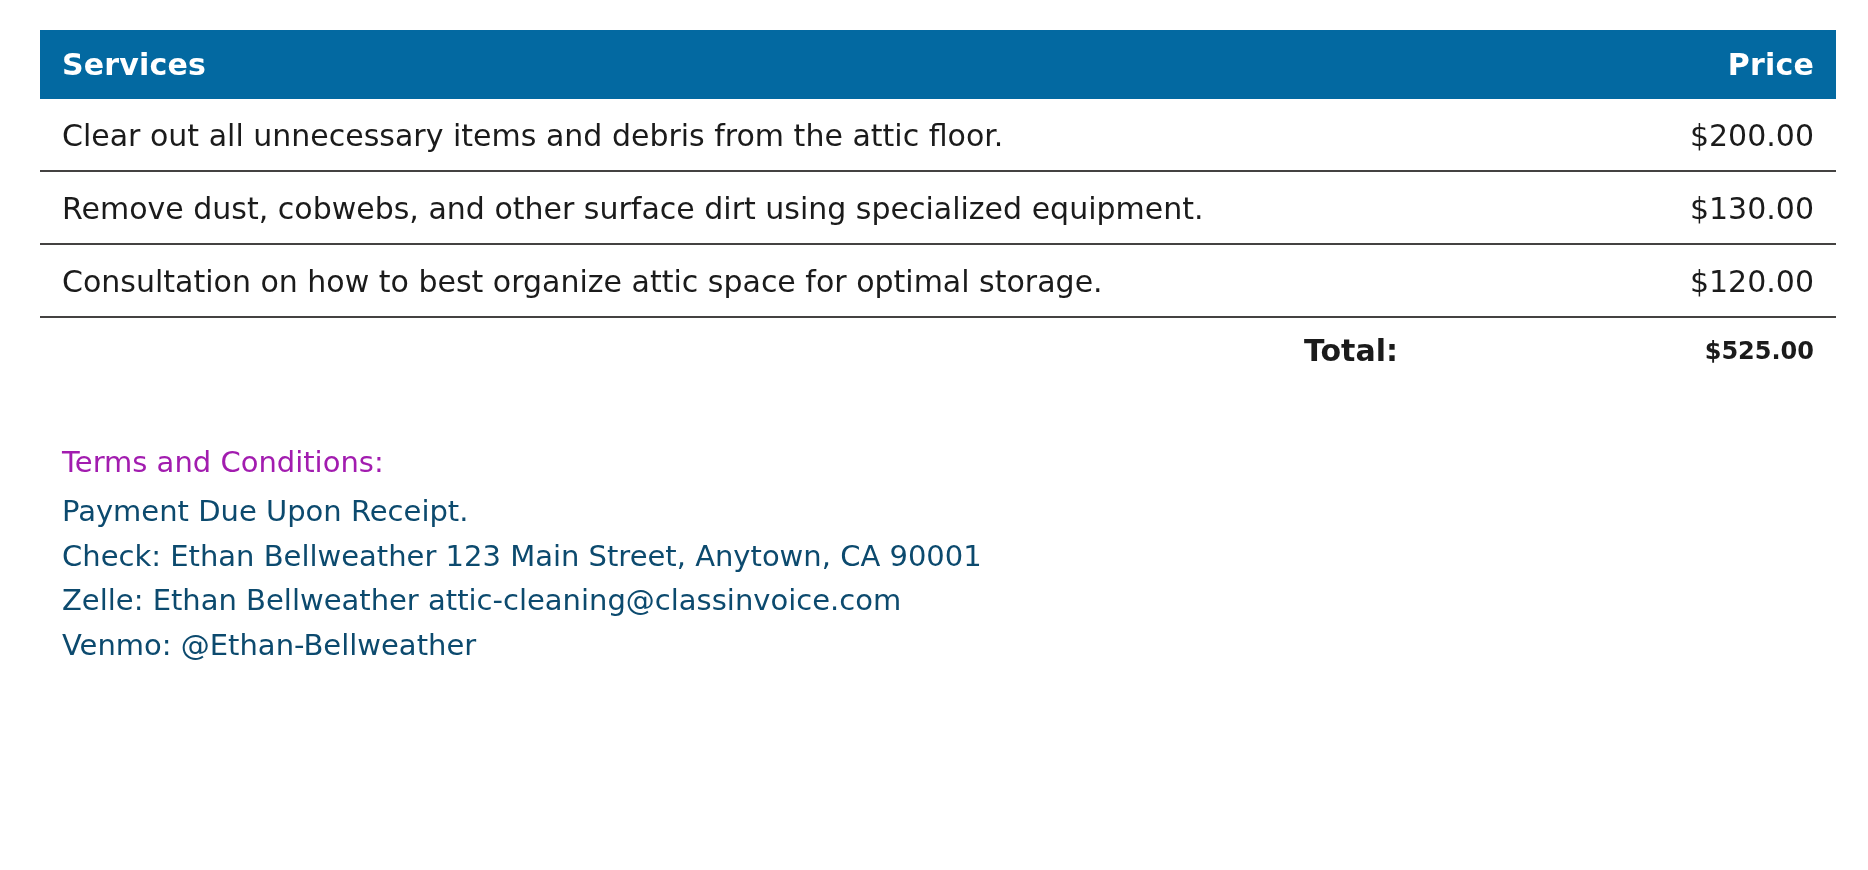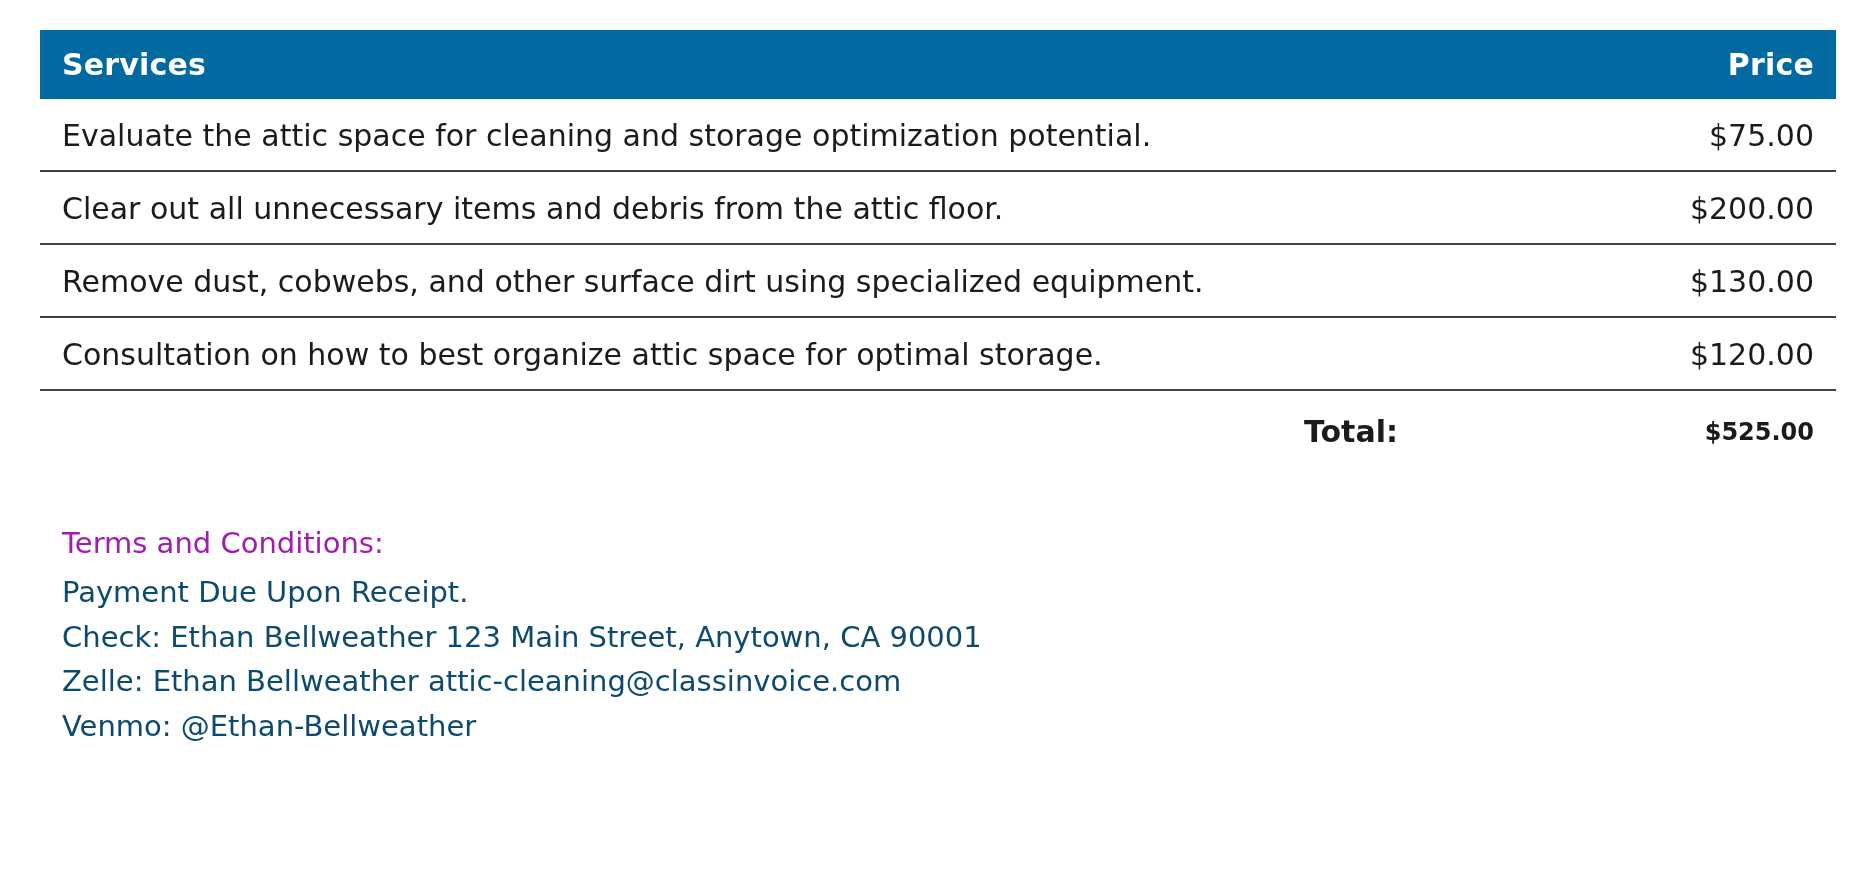--- a/index.html
+++ b/index.html
@@ -52,21 +52,21 @@
   .invoice-table tbody tr:first-child td {
     border-top: none;
   }
   .invoice-table tbody td.price-cell {
     text-align: right;
     white-space: nowrap;
   }
   .invoice-table tbody tr.total-row td {
     border-bottom: none;
     font-weight: bold;
-    padding-top: 23px;
+    padding-top: 15px;
   }
   .invoice-table tbody tr.total-row td.total-label {
     text-align: right;
     font-size: 30px;
   }
   .invoice-table tbody tr.total-row td.total-value {
     text-align: right;
     font-size: 24px;
   }
   .terms {
@@ -96,24 +96,20 @@
       <col class="col-price">
     </colgroup>
     <thead>
       <tr>
         <th class="service-col">Services</th>
         <th class="price-col">Price</th>
       </tr>
     </thead>
     <tbody>
       <tr>
-        <td class="service-cell">Evaluate the attic space for cleaning and storage optimization potential.</td>
-        <td class="price-cell">$75.00</td>
-      </tr>
-      <tr>
         <td class="service-cell">Clear out all unnecessary items and debris from the attic floor.</td>
         <td class="price-cell">$200.00</td>
       </tr>
       <tr>
         <td class="service-cell">Remove dust, cobwebs, and other surface dirt using specialized equipment.</td>
         <td class="price-cell">$130.00</td>
       </tr>
       <tr>
         <td class="service-cell">Consultation on how to best organize attic space for optimal storage.</td>
         <td class="price-cell">$120.00</td>

